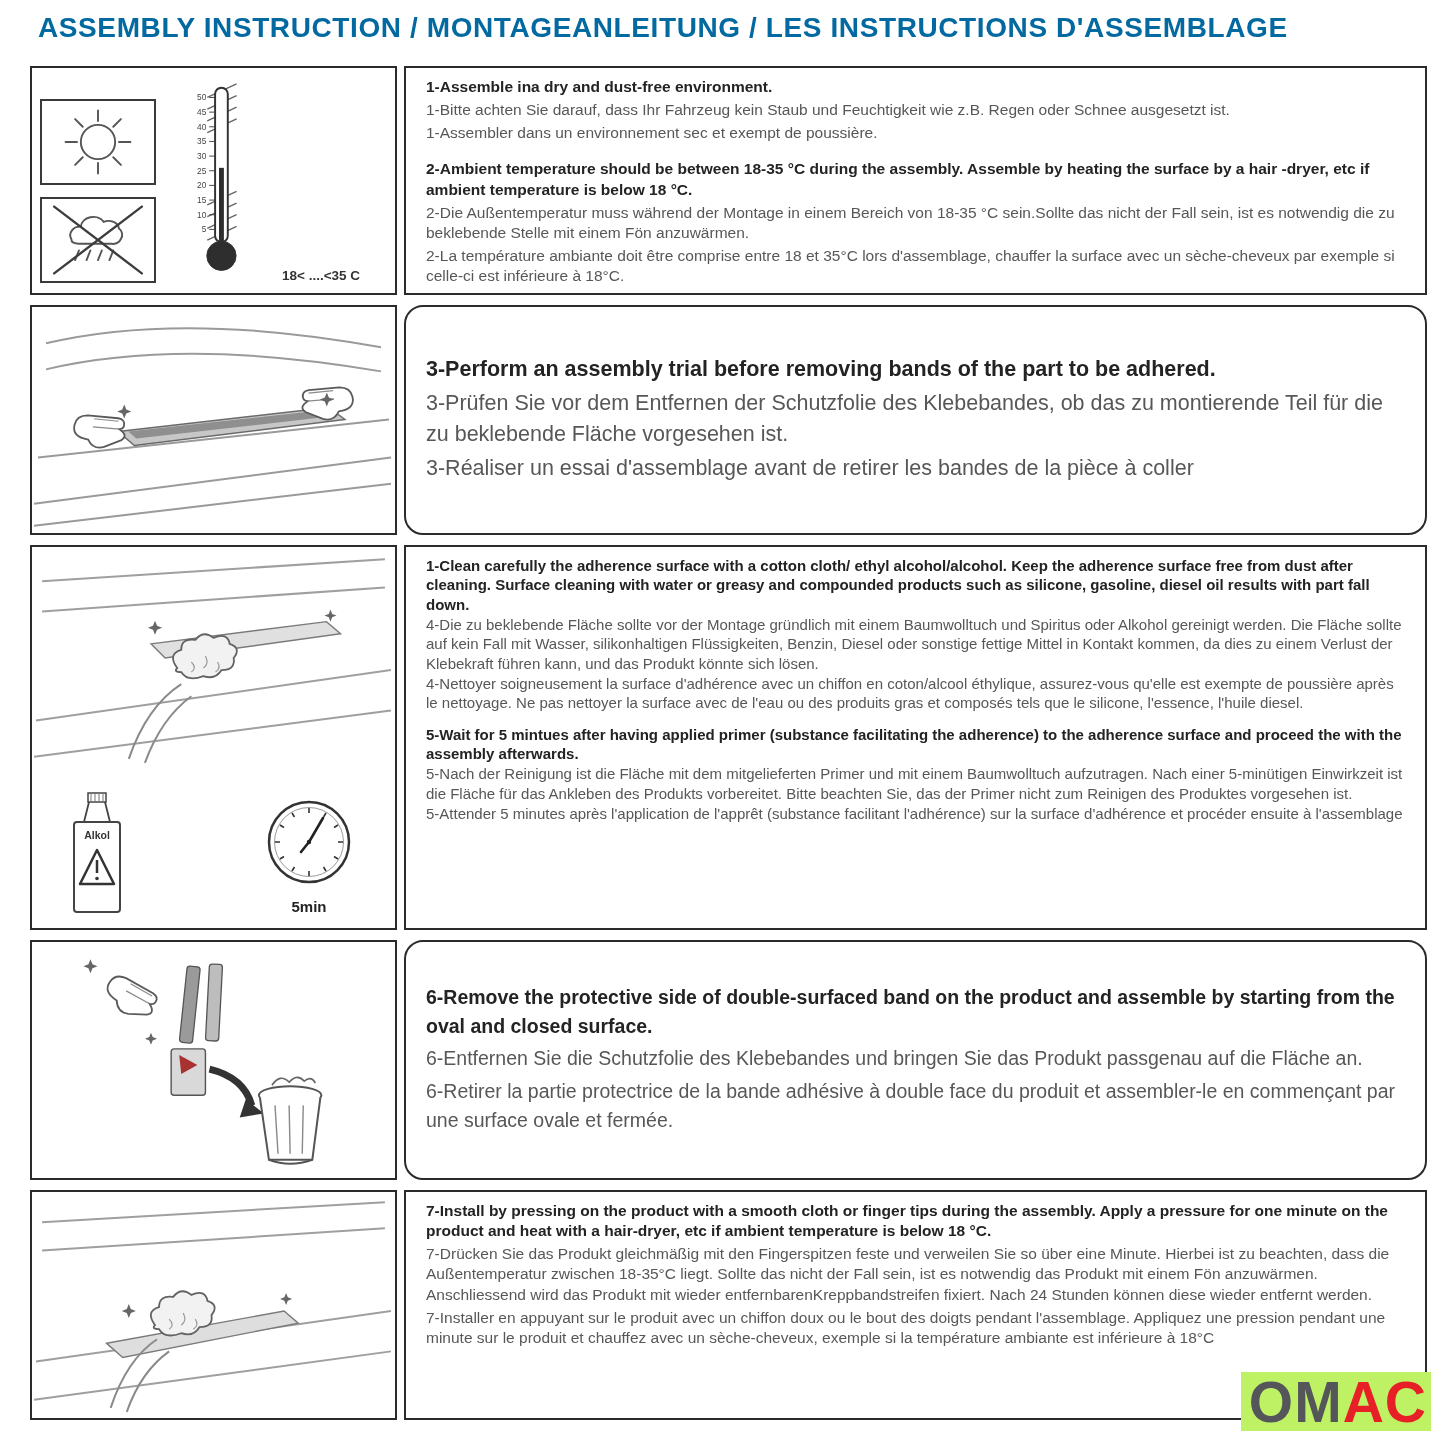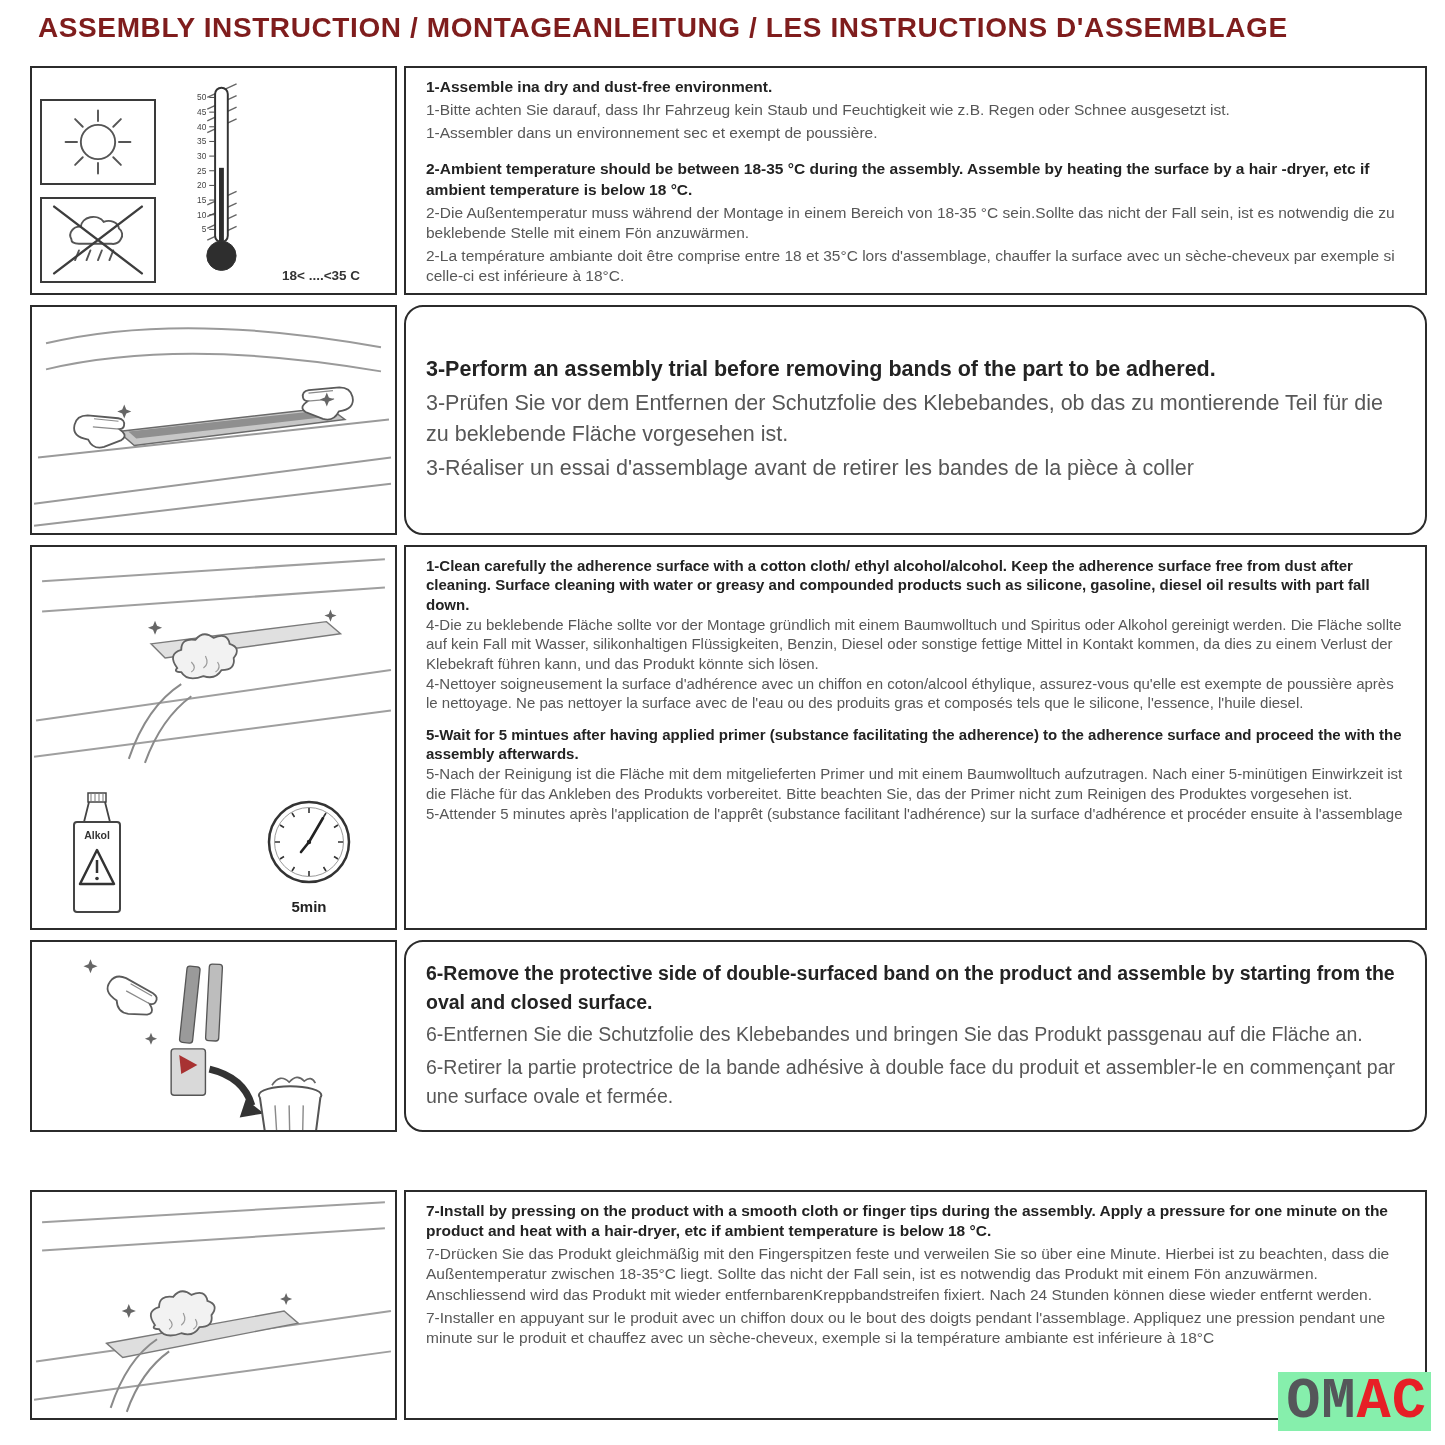--- a/index.html
+++ b/index.html
@@ -1,24 +1,24 @@
 <!DOCTYPE html>
 <html><head>
 <meta charset="utf-8">
 <style>
   html,body{margin:0;padding:0;background:#fff;}
   .page{position:relative;width:1445px;height:1445px;background:#fff;overflow:hidden;
         font-family:"Liberation Sans","DejaVu Sans",sans-serif;color:#4f4f4f;}
   .title{position:absolute;top:12px;left:38px;margin:0;font-size:28px;font-weight:bold;
-         color:#7f1d1d;letter-spacing:.6px;white-space:nowrap;}
+         color:#0369a1;letter-spacing:.6px;white-space:nowrap;}
   section.row{position:absolute;left:30px;right:18px;display:flex;gap:7px;}
   .r1{top:66px;height:229px;}
   .r2{top:305px;height:230px;}
   .r3{top:545px;height:385px;}
-  .r4{top:940px;height:192px;}
+  .r4{top:940px;height:240px;}
   .r5{top:1190px;height:230px;}
   .illus{flex:0 0 367px;width:367px;border:2px solid #2b2b2b;box-sizing:border-box;
          position:relative;background:#fff;overflow:hidden;}
   .text{flex:1;border:2px solid #2b2b2b;box-sizing:border-box;padding:9px 18px 8px 20px;color:#575757;}
   .text p{margin:0 0 3px 0;}
   p.b{font-weight:bold;color:#232323;}
   .gap{margin-top:16px !important;}
   .fsA{font-size:15.5px;line-height:1.3;}
   .fsB{font-size:21.5px;line-height:1.45;}
   .fsC{font-size:15px;line-height:1.29;}
@@ -30,22 +30,22 @@
   .mini-col{display:flex;flex-direction:column;gap:12px;}
   .mini-box{width:116px;height:86px;border:2px solid #3a3a3a;box-sizing:border-box;background:#fff;}
   .mini-box svg{width:100%;height:100%;display:block;}
   .thermo{width:86px;height:202px;flex:0 0 86px;}
   .thermo-label{font-size:13.5px;font-weight:bold;color:#333;white-space:nowrap;}
   
   .r3 .illus{display:flex;flex-direction:column;justify-content:space-between;}
   .clean-bottom{display:flex;align-items:flex-end;justify-content:space-between;padding:0 34px 10px 26px;gap:8px;}
   .sketch{display:block;}
   
-  .logo{position:absolute;right:14px;bottom:14px;line-height:1;background:#86efac;padding:2px 4px 0 8px;
-        font-size:57px;font-weight:bold;letter-spacing:1px;font-family:Liberation Mono, monospace;}
+  .logo{position:absolute;right:14px;bottom:14px;line-height:1;background:#bef264;padding:2px 4px 0 8px;
+        font-size:57px;font-weight:bold;letter-spacing:1px;font-family:Liberation Sans, sans-serif;}
   .logo .g{color:#55565a;}
   .logo .r{color:#e71f26;}
   svg text{font-family:"Liberation Sans","DejaVu Sans",sans-serif;}
 </style>
 </head>
 <body>
 
 <div class="page">
 
   <h1 class="title">ASSEMBLY INSTRUCTION / MONTAGEANLEITUNG / LES INSTRUCTIONS D'ASSEMBLAGE</h1>

